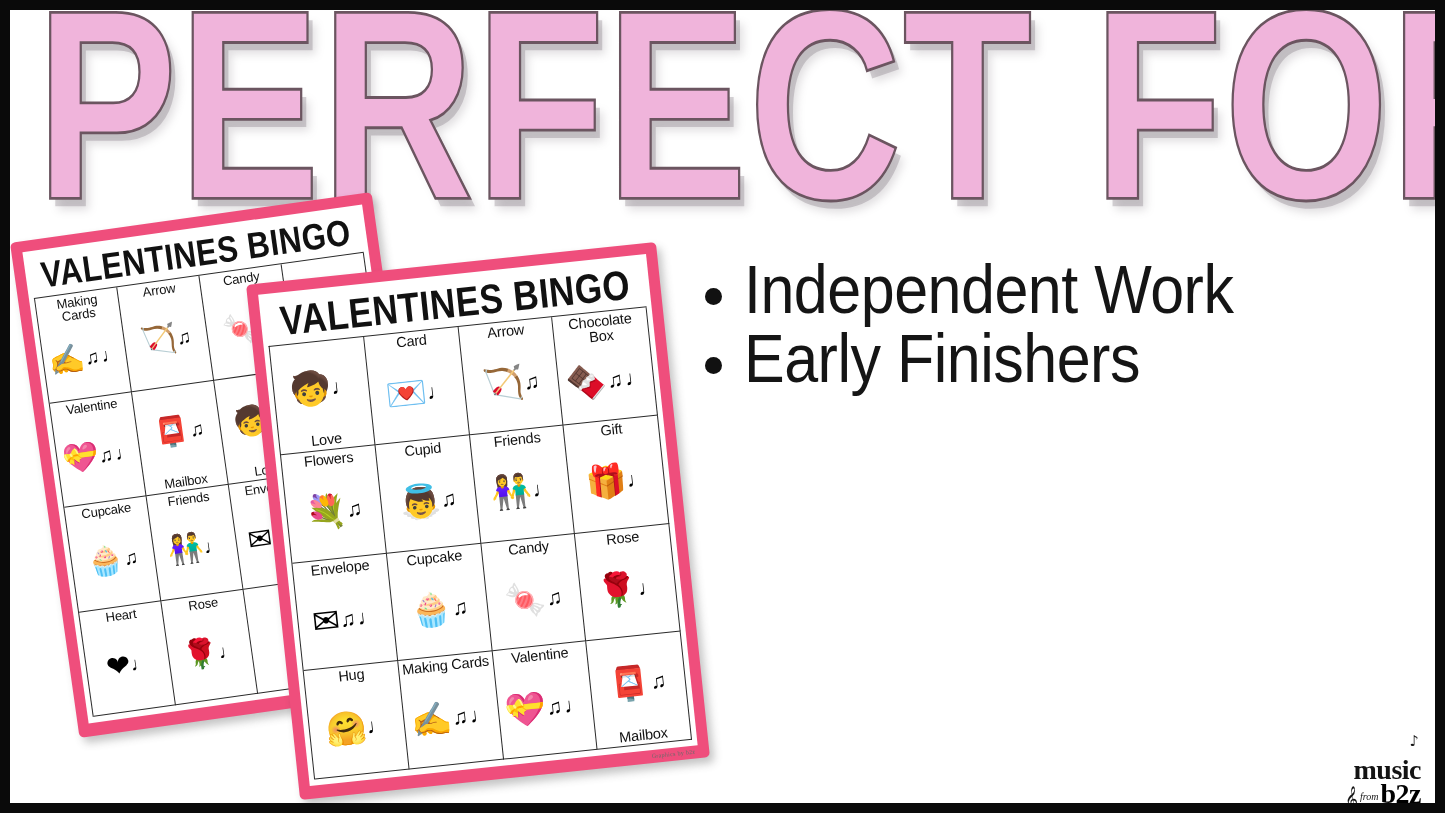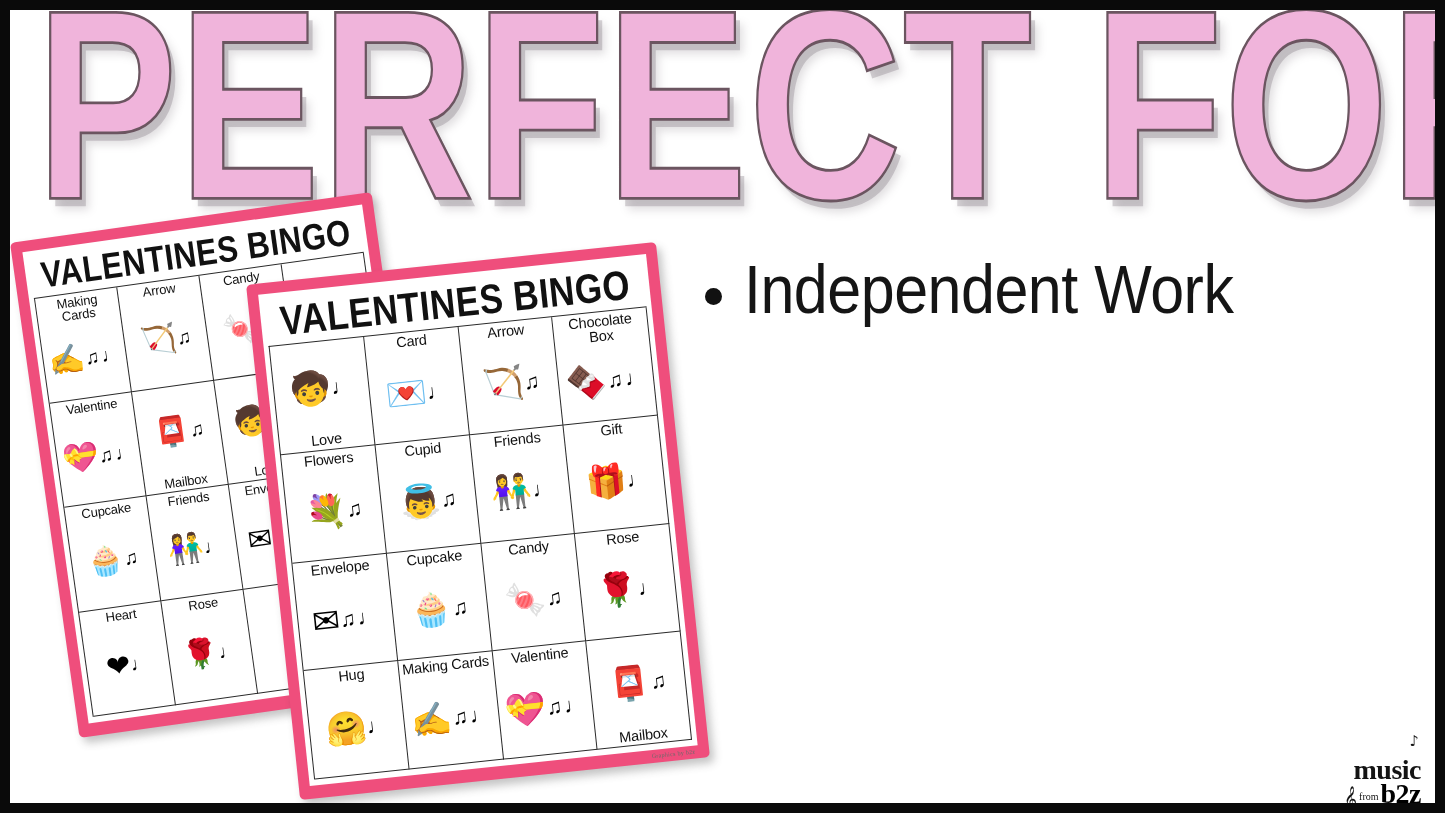--- a/index.html
+++ b/index.html
@@ -226,20 +226,21 @@
   }
   #wm-clef {
     font-family: "DejaVu Sans", sans-serif;
     font-size: 22px;
     color: #141414;
     position: relative;
     top: 3px;
   }
   #wm-from {
     font-family: "Liberation Serif", serif;
+    font-style: italic;
     font-size: 10px;
     color: #141414;
     position: relative;
     top: -4px;
   }
   #wm-b2z {
     font-family: "Liberation Serif", serif;
     font-weight: 700;
     font-size: 28px;
     color: #000000;
@@ -260,20 +261,24 @@
 <div id="slide">
 
   <div id="title-row">
     <div id="headline">PERFECT FOR...</div>
   </div>
 
   <div id="bullets">
       <div class="bullet-row">
         <span class="bullet-dot"></span>
         <span class="bullet-text">Independent Work</span>
+      </div>
+      <div class="bullet-row">
+        <span class="bullet-dot"></span>
+        <span class="bullet-text">Early Finishers</span>
       </div>
     </div>
 
   <div class="card" id="card-back">
     <div class="card-inner">
       <div class="card-title">VALENTINES BINGO</div>
       <div class="grid">
           <div class="cell">
             <div class="cell-label">Making Cards</div>
             <div class="cell-art">

